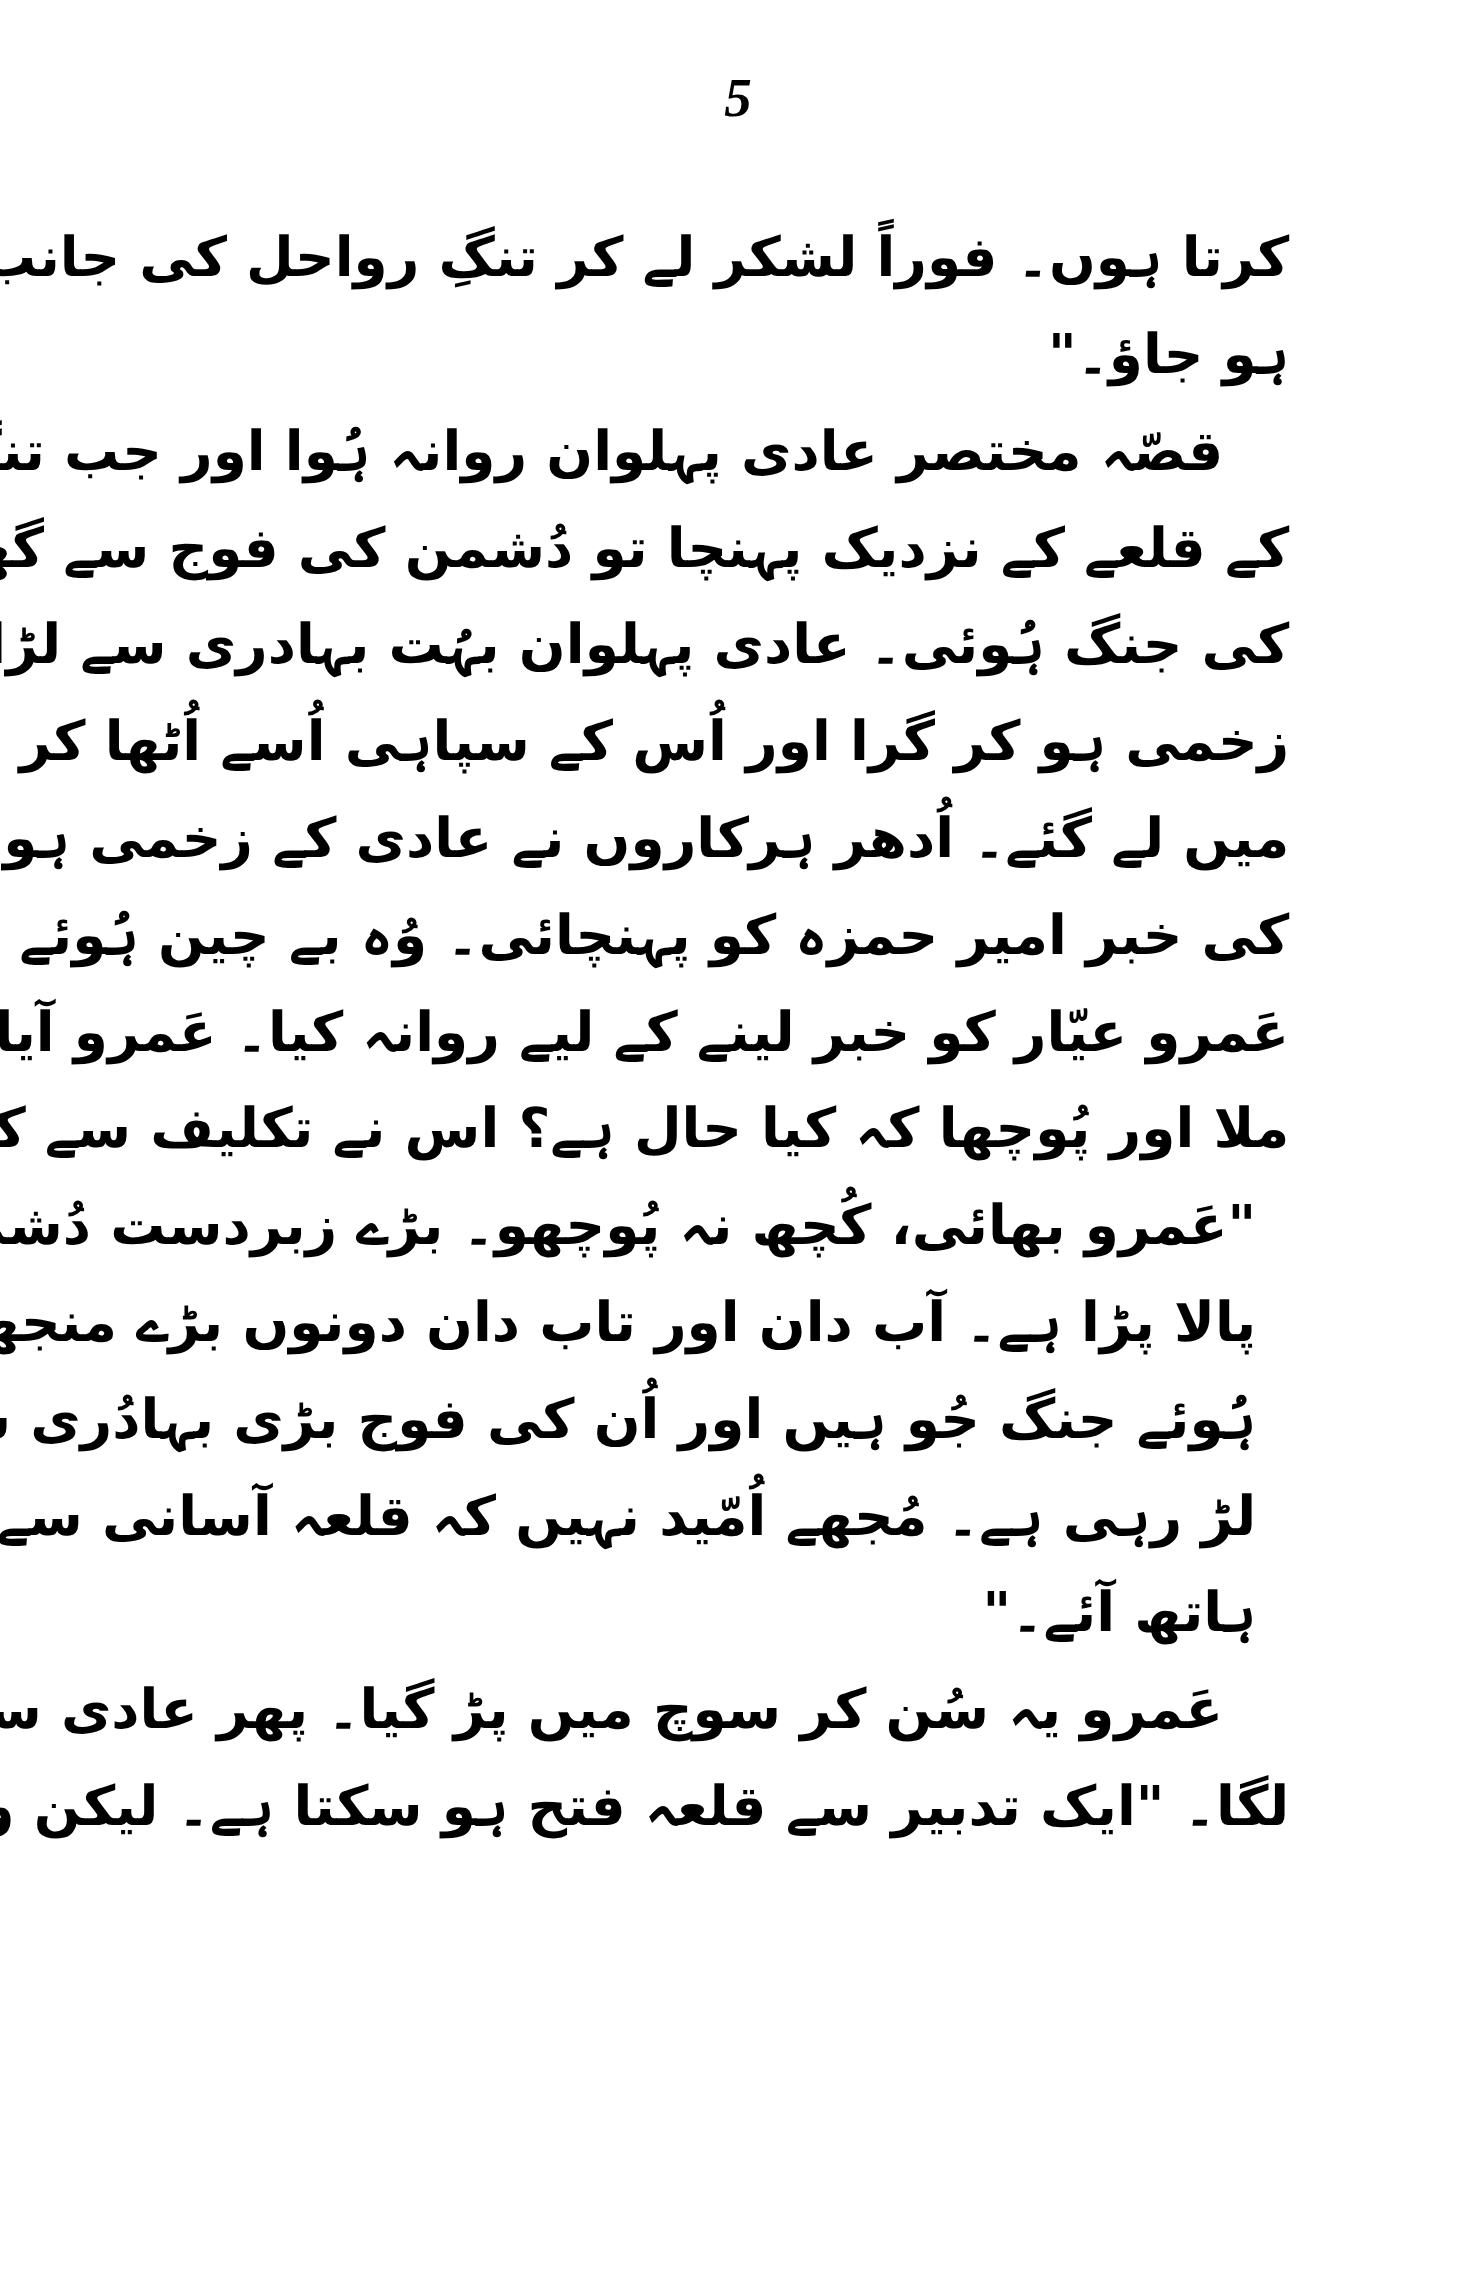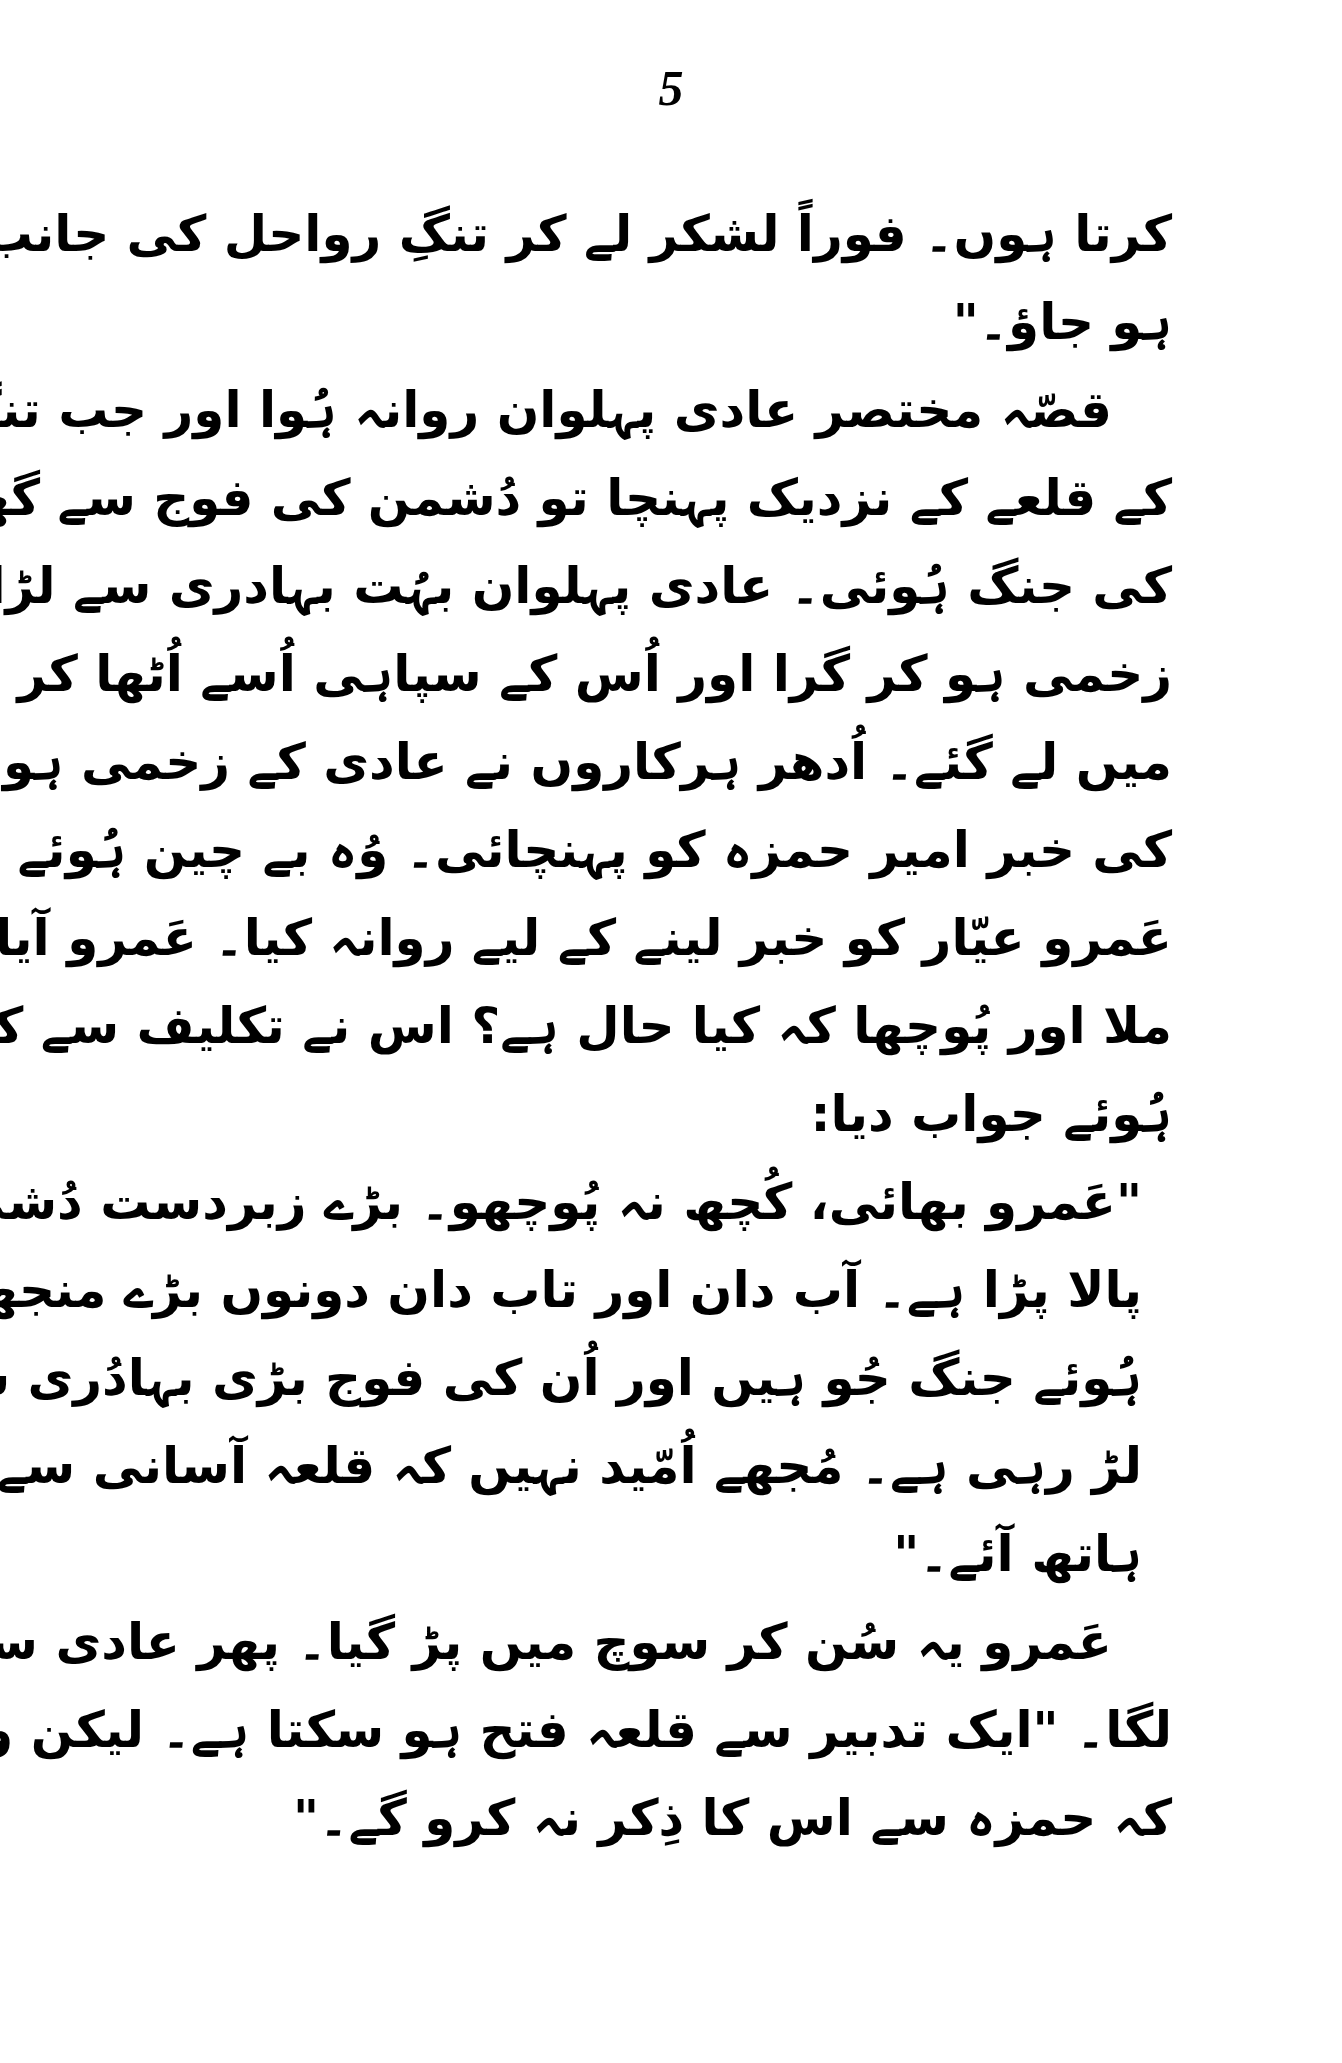--- a/index.html
+++ b/index.html
@@ -77,23 +77,21 @@
     <span class="line">کرتا ہوں۔ فوراً لشکر لے کر تنگِ رواحل کی جانب روانہ</span>
     <span class="line short">ہو جاؤ۔"</span>
     <span class="line indent">قصّہ مختصر عادی پہلوان روانہ ہُوا اور جب تنگ رواحل</span>
     <span class="line">کے قلعے کے نزدیک پہنچا تو دُشمن کی فوج سے گھمسان</span>
     <span class="line">کی جنگ ہُوئی۔ عادی پہلوان بہُت بہادری سے لڑا مگر</span>
     <span class="line">زخمی ہو کر گرا اور اُس کے سپاہی اُسے اُٹھا کر خیمے</span>
     <span class="line">میں لے گئے۔ اُدھر ہرکاروں نے عادی کے زخمی ہونے</span>
     <span class="line">کی خبر امیر حمزہ کو پہنچائی۔ وُہ بے چین ہُوئے اور فوراً</span>
     <span class="line">عَمرو عیّار کو خبر لینے کے لیے روانہ کیا۔ عَمرو آیا، عادی سے</span>
     <span class="line">ملا اور پُوچھا کہ کیا حال ہے؟ اس نے تکلیف سے کراہتے</span>
-    <span class="line short">ہُوئے جواب دیا:</span>
     <span class="line quote-indent">"عَمرو بھائی، کُچھ نہ پُوچھو۔ بڑے زبردست دُشمن سے</span>
     <span class="line quote-indent">پالا پڑا ہے۔ آب دان اور تاب دان دونوں بڑے منجھے</span>
     <span class="line quote-indent">ہُوئے جنگ جُو ہیں اور اُن کی فوج بڑی بہادُری سے</span>
     <span class="line quote-indent">لڑ رہی ہے۔ مُجھے اُمّید نہیں کہ قلعہ آسانی سے ہمارے</span>
     <span class="line short quote-indent">ہاتھ آئے۔"</span>
     <span class="line indent">عَمرو یہ سُن کر سوچ میں پڑ گیا۔ پھر عادی سے کہنے</span>
     <span class="line">لگا۔ "ایک تدبیر سے قلعہ فتح ہو سکتا ہے۔ لیکن وعدہ کرو</span>
-    <span class="line short">کہ حمزہ سے اس کا ذِکر نہ کرو گے۔"</span>
   </div>
 </div>
 
 </body></html>

